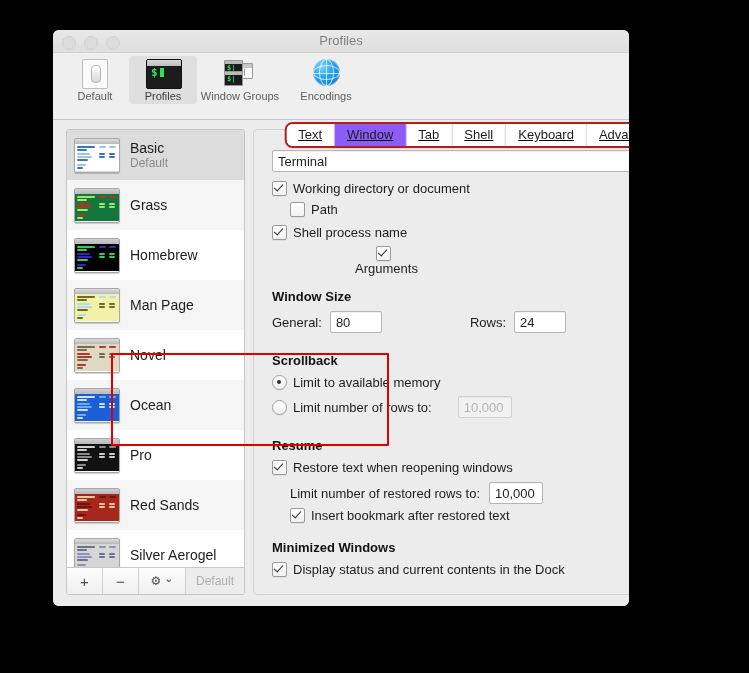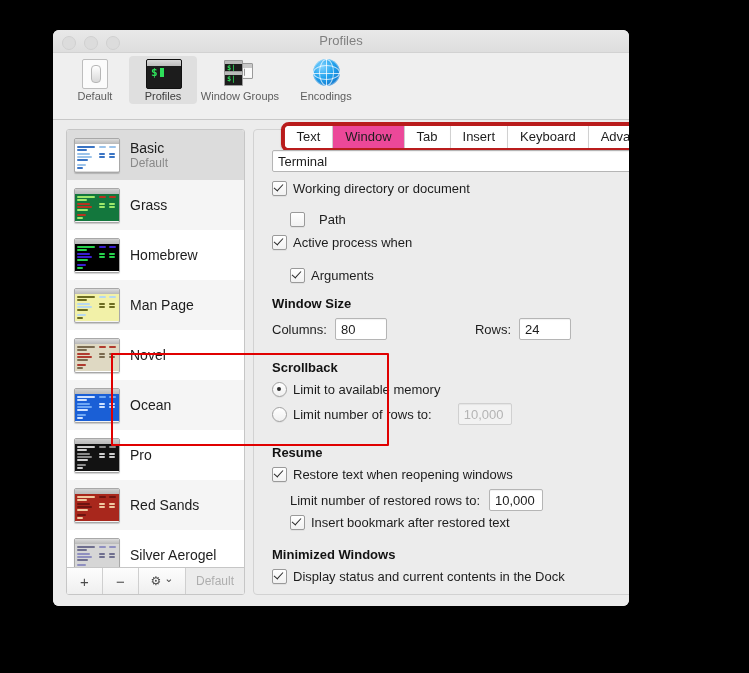--- a/index.html
+++ b/index.html
@@ -103,26 +103,27 @@
   .sbbtn.gear{width:46px;font-size:12px;gap:3px;}
   .sbdefault{flex:1;display:flex;align-items:center;justify-content:center;font-size:12px;color:#aeaeae;background:#ececec;}
 
   
   .pane{
     position:absolute;left:200px;top:9px;width:447px;height:464px;
     background:#ececec;border:1px solid #d2d2d2;border-radius:4px;
   }
   .tabs{
     position:absolute;left:50%;transform:translateX(-50%);top:-8px;
-    display:flex;background:#fff;border:4px solid #b91c1c;border-radius:8px;overflow:hidden;
+    display:flex;background:#fff;border:2px solid #b91c1c;border-radius:8px;overflow:hidden;
     box-shadow:0 1px 1px rgba(0,0,0,.07);
+    text-decoration:underline;
   }
   .tab{padding:3px 12px 4px;font-size:13px;color:#1d1d1d;border-right:1px solid #cfcfcf;cursor:default;background:#fff;line-height:15px;}
   .tab:last-child{border-right:none;}
-  .tab.sel{background:#ec4899;}
+  .tab.sel{background:#8b5cf6;}
 
   .content{position:absolute;left:0;top:14px;right:0;bottom:0;padding:0 18px;}
   .sect{font-size:13px;font-weight:bold;color:#121212;}
   .textfield{
     box-sizing:border-box;height:22px;background:#fff;border:1px solid #b5b5b5;border-radius:2px;
     font-size:13px;color:#1d1d1d;padding:2px 5px;line-height:16px;
     box-shadow:inset 0 1px 1px rgba(0,0,0,.06);
   }
   .row{display:flex;align-items:center;}
   .cb{width:13px;height:13px;border:1px solid #9a9a9a;border-radius:2px;background:linear-gradient(#ffffff,#f1f1f1);
@@ -426,56 +427,56 @@
         </div>
         <div class="sbdefault">Default</div>
       </div>
     </div>
 
     <div class="pane">
       <div class="tabs" id="tabs">
           <div class="tab">Text</div>
           <div class="tab sel">Window</div>
           <div class="tab">Tab</div>
-          <div class="tab">Insert</div>
+          <div class="tab">Shell</div>
           <div class="tab">Keyboard</div>
           <div class="tab">Advanced</div>
         </div>
 
       <div class="content">
 
         
         <input class="textfield" style="width: 100%; margin-top: 6px;" value="Terminal">
 
         
         <div style="display:flex;margin-top:9px;">
           <div style="width:205px;text-align:right;">
             <div class="row">
               <div class="cb on"></div>
               <div class="lbl">Working directory or document</div>
             </div>
-            <div class="row" style="margin-top:16px;padding-left:18px;gap:8px;">
+            <div class="row" style="margin-top:6px;padding-left:18px;">
               <div class="cb"></div>
               <div class="lbl">Path</div>
             </div>
             <div class="row" style="margin-top:8px;">
               <div class="cb on"></div>
-              <div class="lbl">Active process when</div>
-            </div>
-            <div class="row" style="margin-top:18px;padding-left:18px;">
+              <div class="lbl">Shell process name</div>
+            </div>
+            <div class="row" style="margin-top:6px;padding-left:18px;flex-direction:column;">
               <div class="cb on"></div>
               <div class="lbl">Arguments</div>
             </div>
           </div>
         </div>
 
         
         <div class="sect" style="margin-top:13px;">Window Size</div>
         <div class="row" style="margin-top:7px;">
-          <div class="lbl" style="margin-left:0;">Columns:</div>
+          <div class="lbl" style="margin-left:0;">General:</div>
           <input class="textfield" style="width: 52px; margin-left: 8px;" value="80">
           <div class="lbl" style="margin-left:88px;">Rows:</div>
           <input class="textfield" style="width: 52px; margin-left: 8px;" value="24">
         </div>
 
         
         <div class="sect" style="margin-top:20px;">Scrollback</div>
         <div class="row" style="margin-top:7px;">
           <div class="rb on"></div>
           <div class="lbl">Limit to available memory</div>

